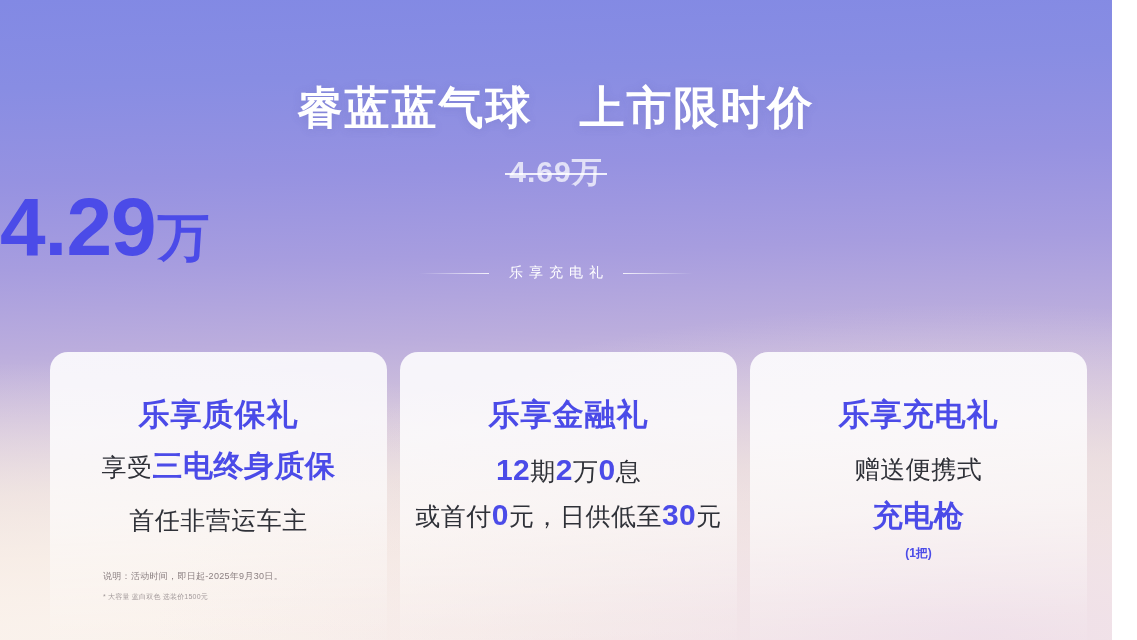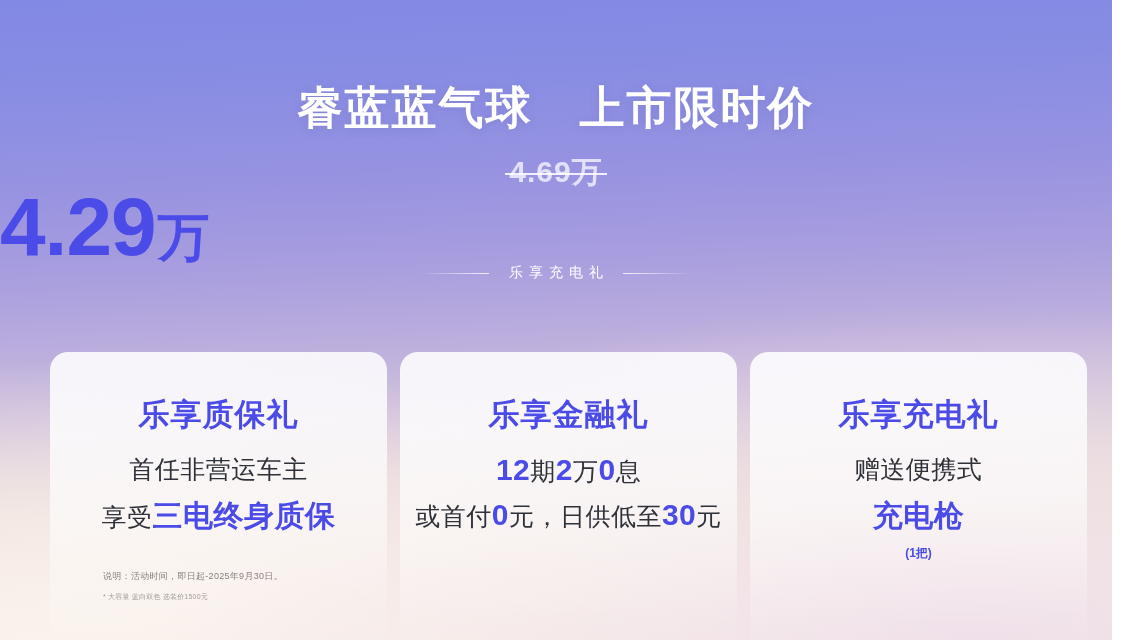--- a/index.html
+++ b/index.html
@@ -220,22 +220,22 @@
     <span class="rule left"></span>
     <span class="txt">乐享充电礼</span>
     <span class="rule right"></span>
   </div>
 
   <div class="cards">
 
     <div class="card">
       <div class="card-inner">
         <div class="card-title">乐享质保礼</div>
+        <div class="card-line tight"><span>享受</span><span class="hl-big">三电终身质保</span></div>
         <div class="card-line">首任非营运车主</div>
-        <div class="card-line tight"><span>享受</span><span class="hl-big">三电终身质保</span></div>
       </div>
     </div>
 
     <div class="card">
       <div class="card-inner">
         <div class="card-title">乐享金融礼</div>
         <div class="card-line"><span class="hl-big">12</span><span>期</span><span class="hl-big">2</span><span>万</span><span class="hl-big">0</span><span>息</span></div>
         <div class="card-line tight"><span>或首付</span><span class="hl-big">0</span><span>元，日供低至</span><span class="hl-big">30</span><span>元</span></div>
       </div>
     </div>

